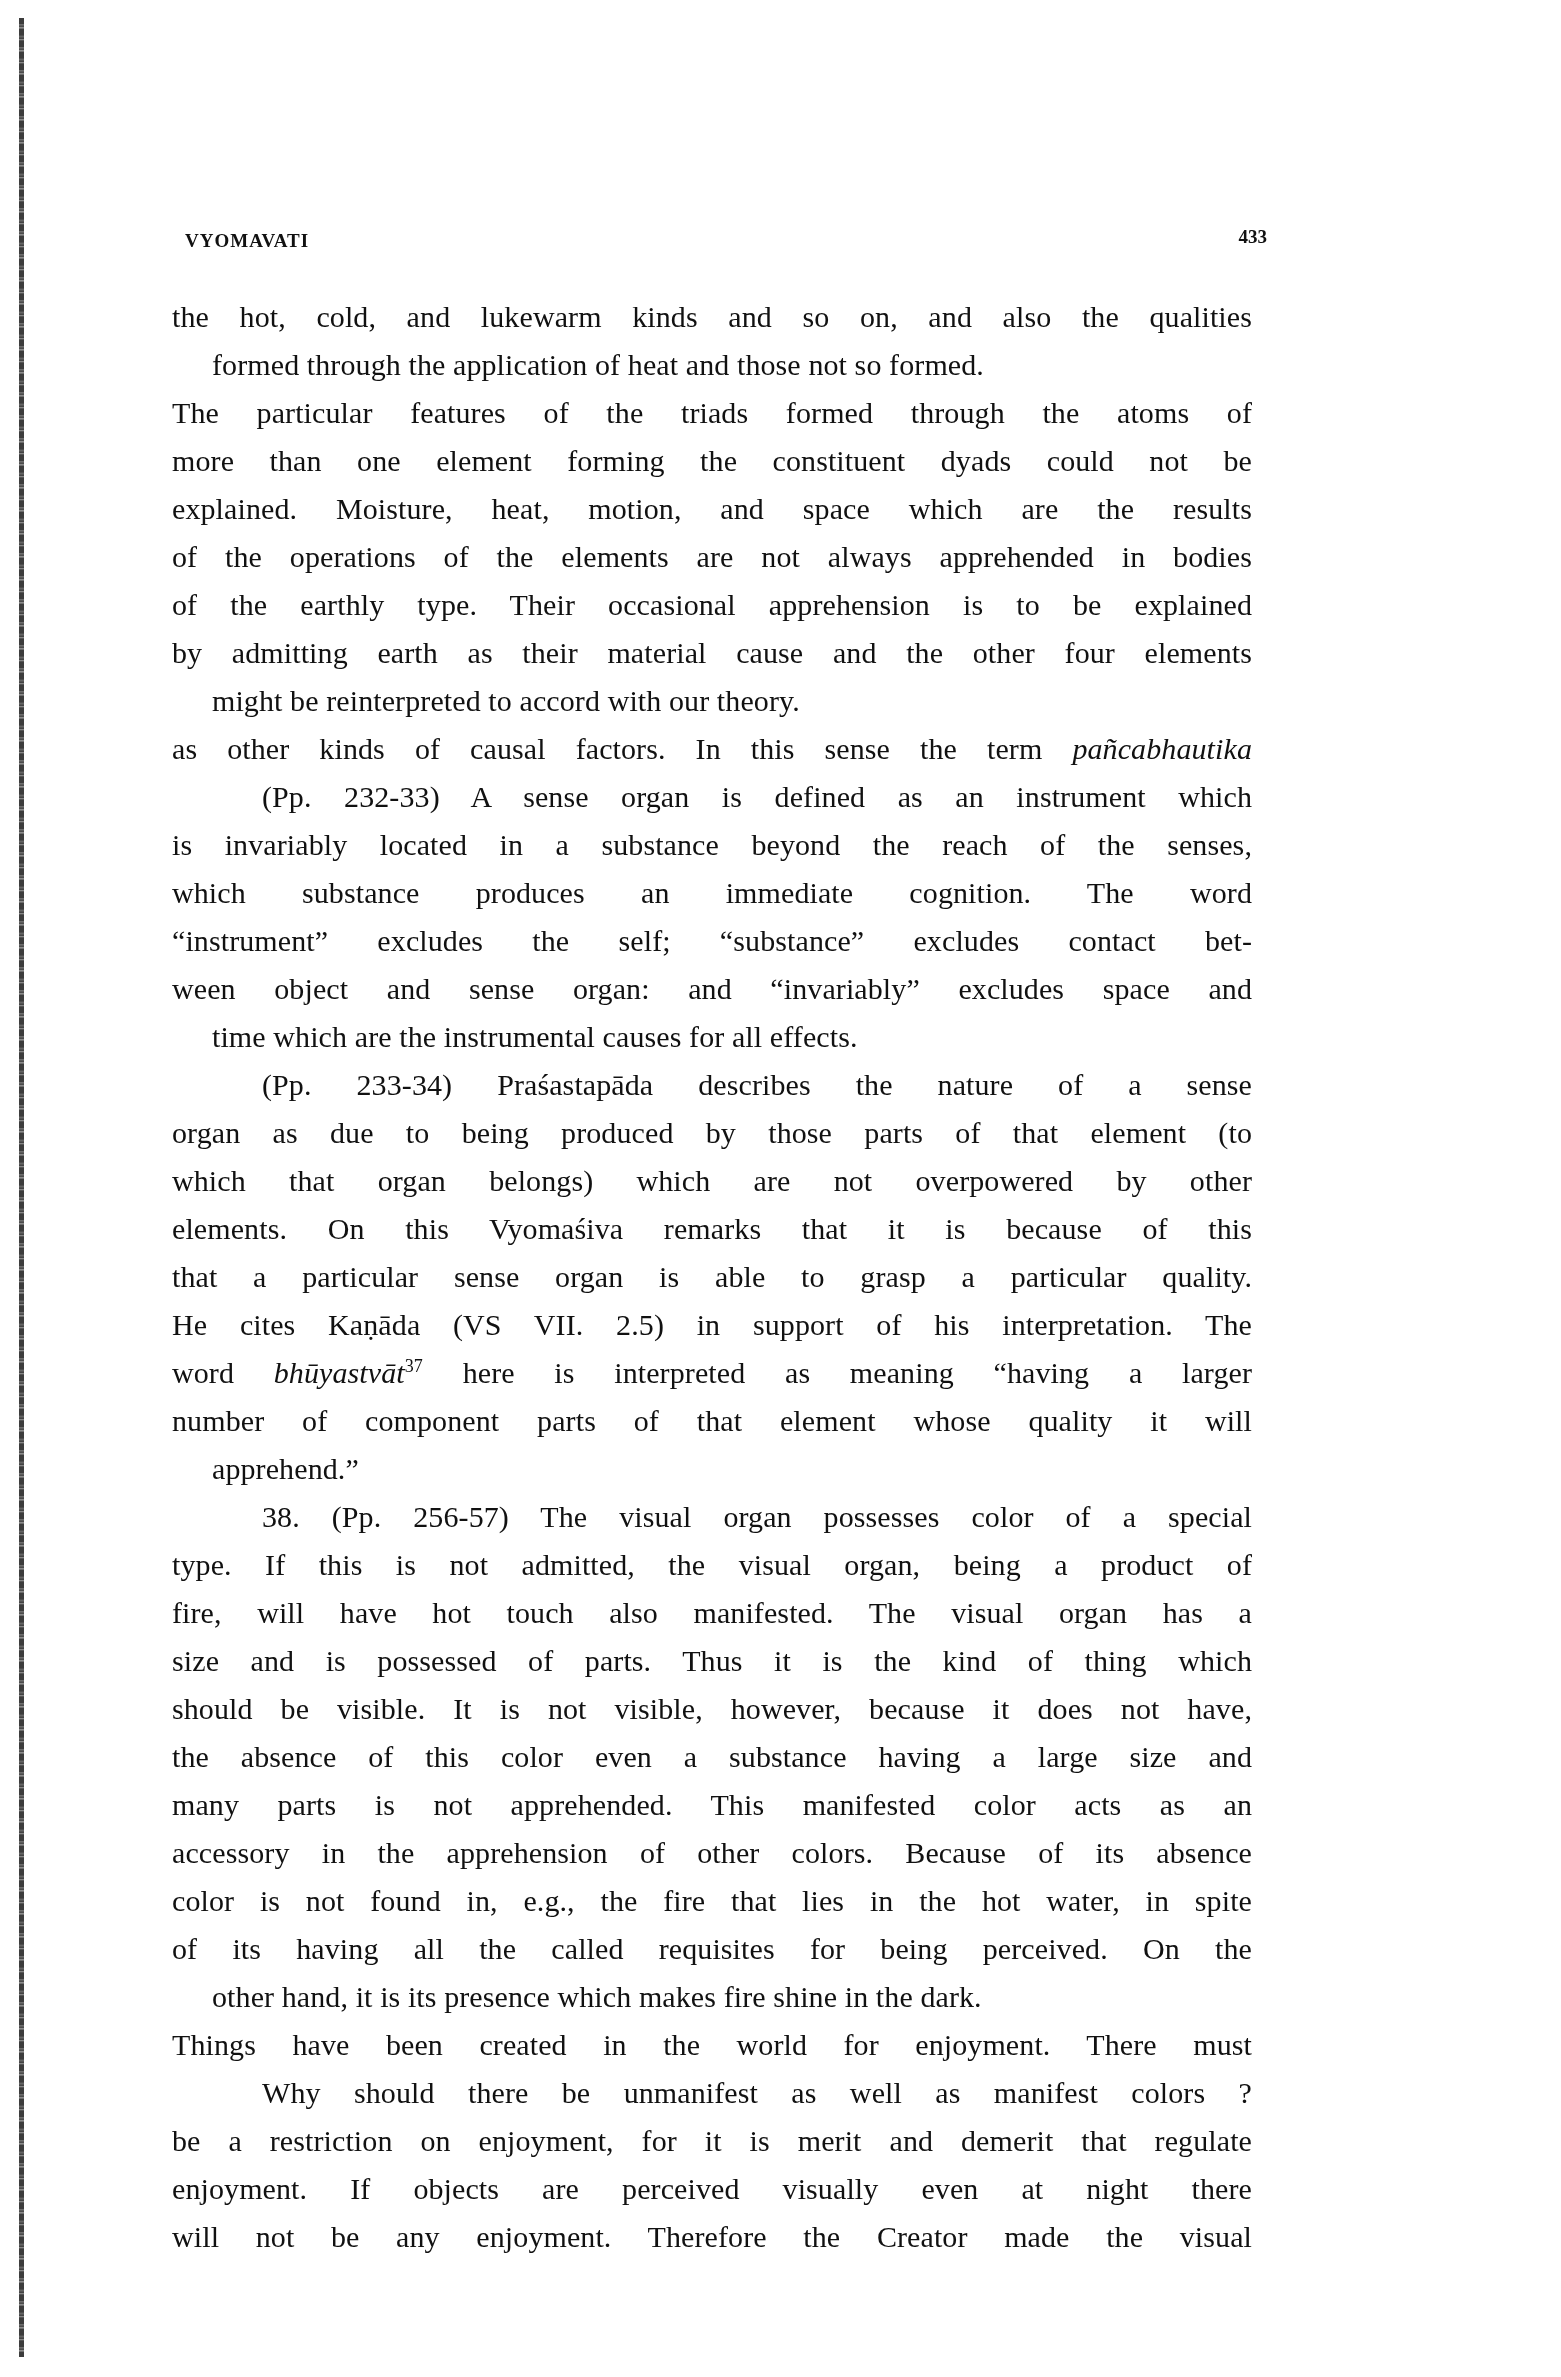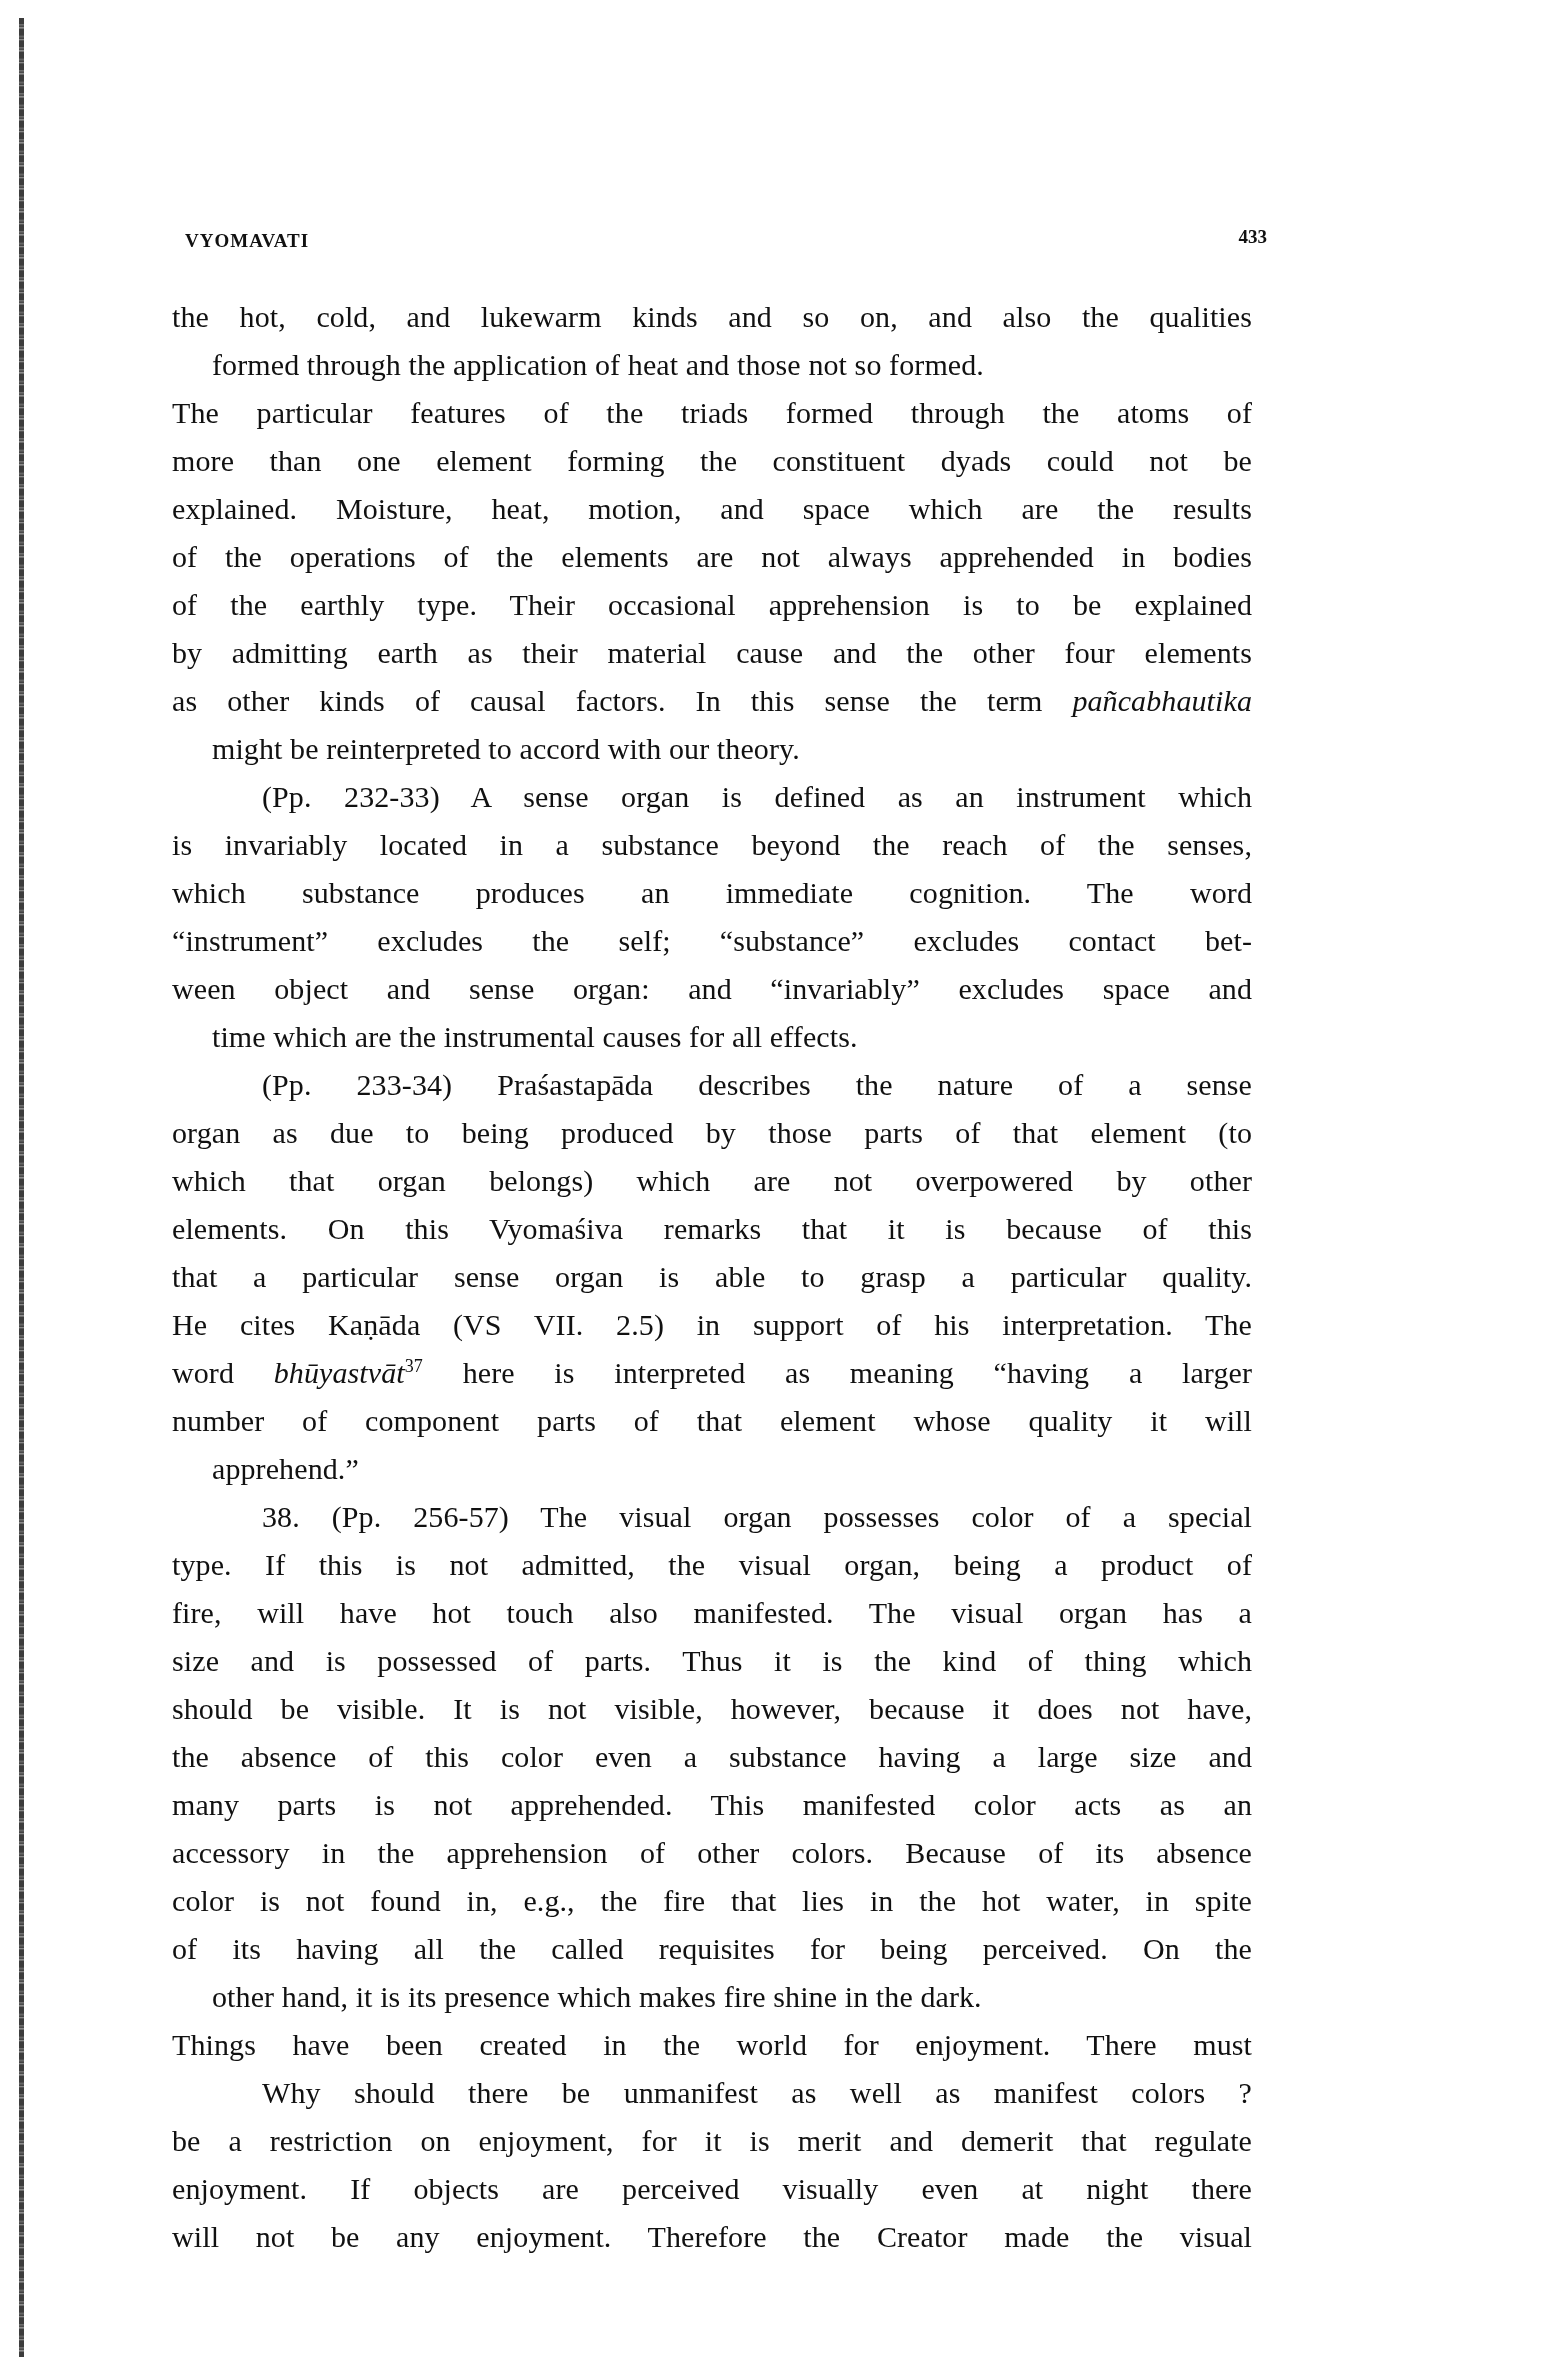--- a/index.html
+++ b/index.html
@@ -94,22 +94,22 @@
 
 <main class="body-text">
   <span class="line">the hot, cold, and lukewarm kinds and so on, and also the qualities</span>
   <span class="line last">formed through the application of heat and those not so formed.</span>
   <span class="line">The particular features of the triads formed through the atoms of</span>
   <span class="line">more than one element forming the constituent dyads could not be</span>
   <span class="line">explained. Moisture, heat, motion, and space which are the results</span>
   <span class="line">of the operations of the elements are not always apprehended in bodies</span>
   <span class="line">of the earthly type. Their occasional apprehension is to be explained</span>
   <span class="line">by admitting earth as their material cause and the other four elements</span>
+  <span class="line last">might be reinterpreted to accord with our theory.</span>
   <span class="line"><span>as other kinds of causal factors. In this sense the term </span><span class="it">pañcabhautika</span></span>
-  <span class="line last">might be reinterpreted to accord with our theory.</span>
 
   <span class="line indent">(Pp. 232-33) A sense organ is defined as an instrument which</span>
   <span class="line">is invariably located in a substance beyond the reach of the senses,</span>
   <span class="line">which substance produces an immediate cognition. The word</span>
   <span class="line">“instrument” excludes the self; “substance” excludes contact bet-</span>
   <span class="line">ween object and sense organ: and “invariably” excludes space and</span>
   <span class="line last">time which are the instrumental causes for all effects.</span>
 
   <span class="line indent">(Pp. 233-34) Praśastapāda describes the nature of a sense</span>
   <span class="line">organ as due to being produced by those parts of that element (to</span>

